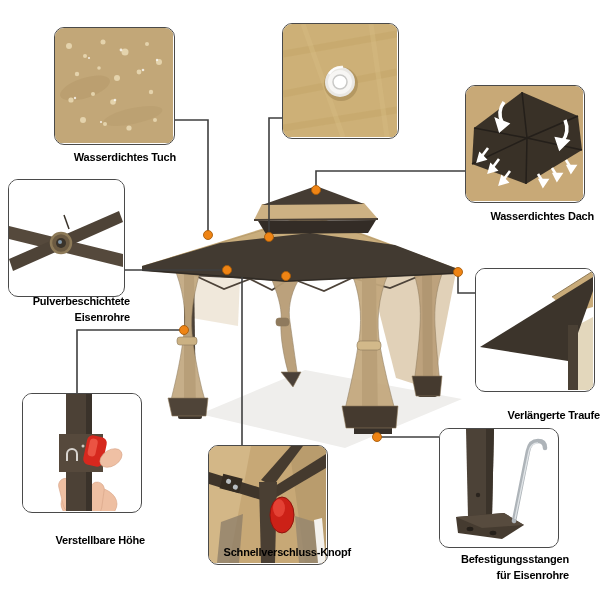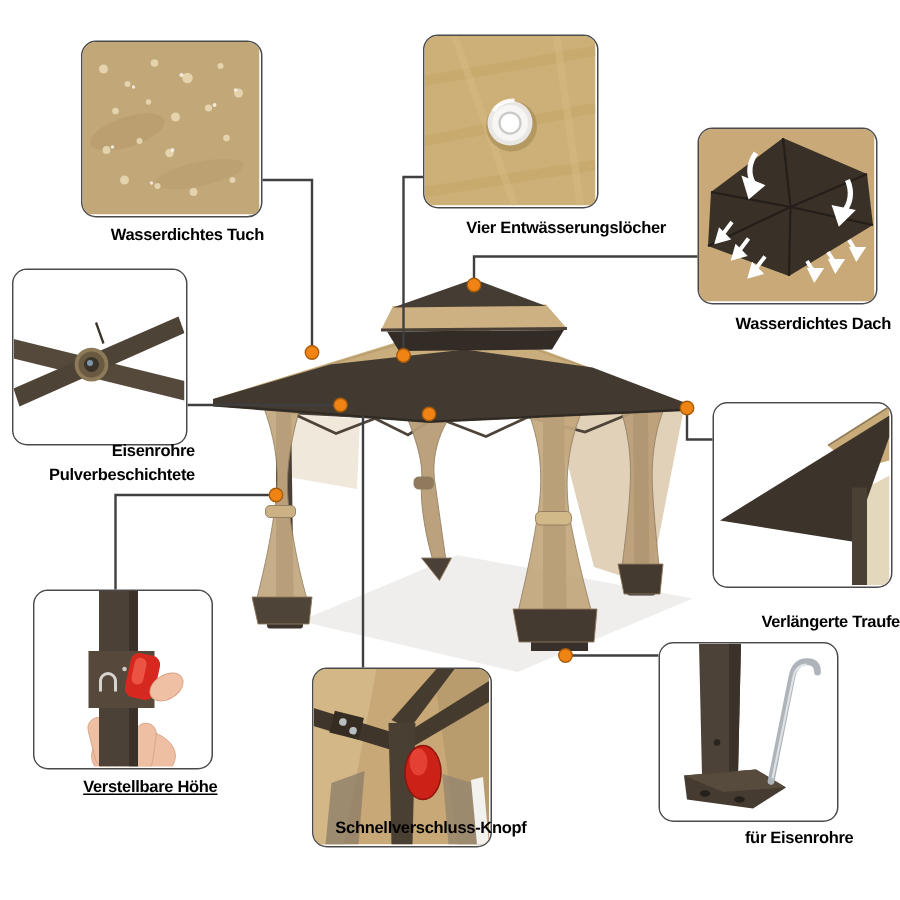--- a/index.html
+++ b/index.html
@@ -254,32 +254,32 @@
       <polygon points="16,88 64,84 84,96 42,99" fill="#574b3e"></polygon>
       <ellipse cx="30" cy="100" rx="3.4" ry="2.2" fill="#241f19"></ellipse>
       <ellipse cx="53" cy="104" rx="3.4" ry="2.2" fill="#241f19"></ellipse>
       <path d="M74,92 L88,22 Q90,12 98,12 Q105,12 105,19" stroke="#aeb4b9" stroke-width="4.5" fill="none" stroke-linecap="round"></path>
       <path d="M75,90 L89,22 Q91,14 98,14" stroke="#dfe3e6" stroke-width="1.4" fill="none"></path>
     </svg>
   </div>
 
   <div class="callout-label" style="left:54px;top:149px;width:122px;">Wasserdichtes Tuch</div>
 
-  <div class="callout-label" style="left:262px;top:144px;width:182px;">Vier Entwässerungslöcher</div>
 
   <div class="callout-label" style="left:456px;top:208px;width:138px;">Wasserdichtes Dach</div>
 
   <div class="callout-label" style="left:2px;top:293px;width:128px;">
+    <div>Pulverbeschichtete</div>
     <div>Eisenrohre</div>
-    <div>Pulverbeschichtete</div>
   </div>
 
   <div class="callout-label" style="left:470px;top:407px;width:130px;">Verlängerte Traufe</div>
 
-  <div class="callout-label" style="left:19px;top:517px;width:126px;text-decoration:underline;">Verstellbare Höhe</div>
+  <div class="callout-label" style="left:19px;top:532px;width:126px;">Verstellbare Höhe</div>
 
   <div class="callout-label" style="left:186px;top:544px;width:165px;">Schnellverschluss-Knopf</div>
 
   <div class="callout-label" style="left:429px;top:551px;width:140px;">
+    <div>Befestigungsstangen</div>
     <div>für Eisenrohre</div>
   </div>
 
 </div>
 
 </body></html>

